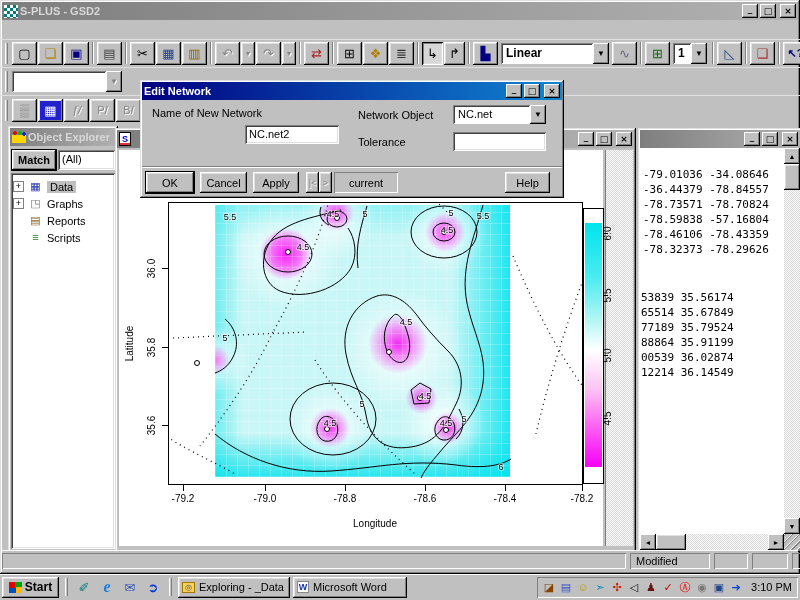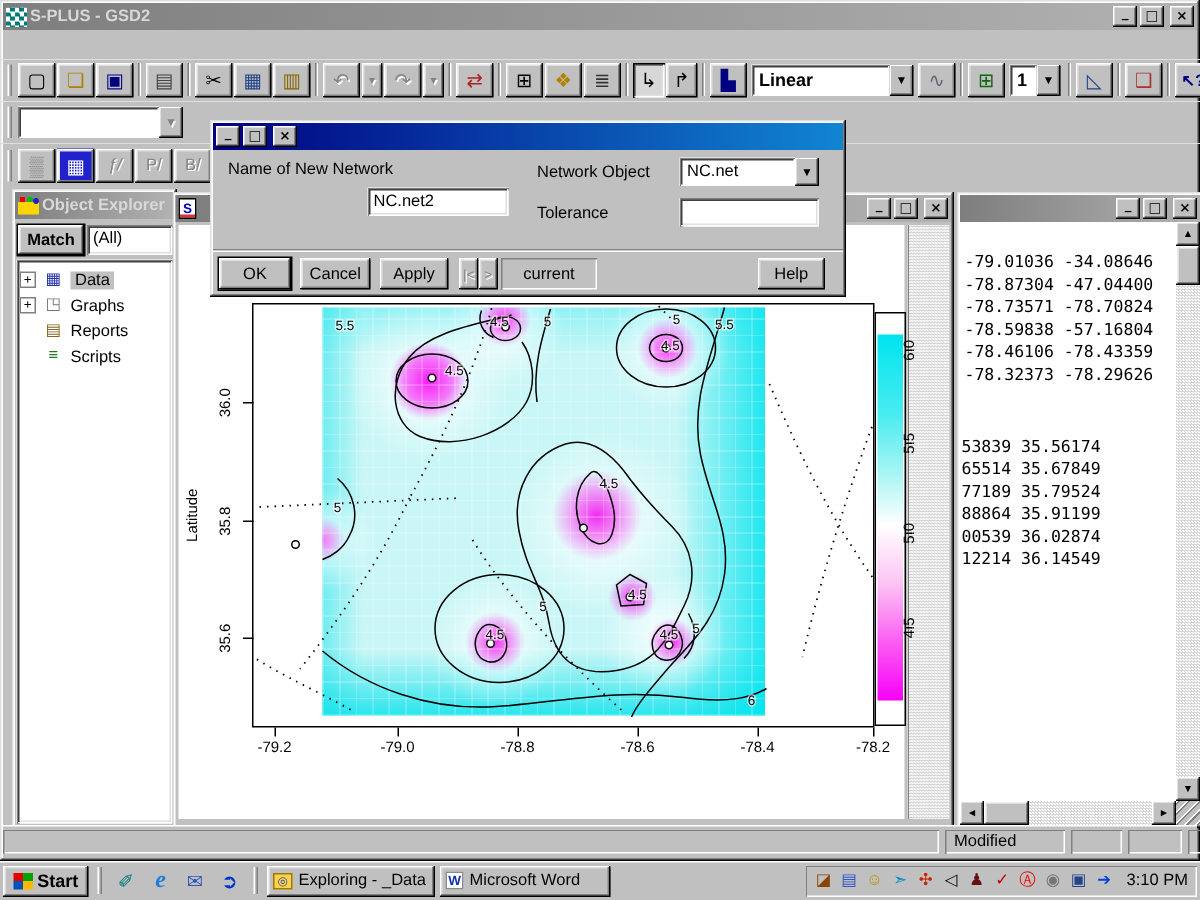--- a/index.html
+++ b/index.html
@@ -358,20 +358,21 @@
       <div class="abs" style="left:230px;top:357px;width:1px;height:6px;background:#000"></div>
       <div class="abs" style="left:310px;top:357px;width:1px;height:6px;background:#000"></div>
       <div class="abs" style="left:390px;top:357px;width:1px;height:6px;background:#000"></div>
       <div class="abs" style="left:467px;top:357px;width:1px;height:6px;background:#000"></div>
       <div class="ticklabel" style="left:48px;top:365px;width:40px">-79.2</div>
       <div class="ticklabel" style="left:130px;top:365px;width:40px">-79.0</div>
       <div class="ticklabel" style="left:210px;top:365px;width:40px">-78.8</div>
       <div class="ticklabel" style="left:290px;top:365px;width:40px">-78.6</div>
       <div class="ticklabel" style="left:370px;top:365px;width:40px">-78.4</div>
       <div class="ticklabel" style="left:447px;top:365px;width:40px">-78.2</div>
+      <div class="ticklabel" style="left:140px;top:390px;width:240px">Longitude</div>
 
       <div class="abs" style="left:47px;top:140px;width:7px;height:1px;background:#000"></div>
       <div class="abs" style="left:47px;top:219px;width:7px;height:1px;background:#000"></div>
       <div class="abs" style="left:47px;top:297px;width:7px;height:1px;background:#000"></div>
       <div class="ticklabel rot" style="left:22px;top:135px;width:28px">36.0</div>
       <div class="ticklabel rot" style="left:22px;top:214px;width:28px">35.8</div>
       <div class="ticklabel rot" style="left:22px;top:292px;width:28px">35.6</div>
       <div class="ticklabel rot" style="left:-11px;top:210px;width:50px">Latitude</div>
 
       <div class="abs" style="left:468px;top:80px;width:21px;height:276px;border:1px solid #000;background:#fff">
@@ -395,21 +396,21 @@
           </span>
         <span class="wbtn">
             <span>□</span>
           </span>
         <span class="wbtn" style="margin-left:2px">
             <span>×</span>
           </span>
       </div>
       <div class="abs white" style="left:2px;top:20px;right:18px;bottom:18px;overflow:hidden">
         <div class="mono abs" style="left:3px;top:20px">-79.01036 -34.08646</div>
-        <div class="mono abs" style="left:3px;top:35px">-78.87304 -47.04400</div>
+        <div class="mono abs" style="left:3px;top:35px">-36.44379 -78.84557</div>
         <div class="mono abs" style="left:3px;top:50px">-78.73571 -78.70824</div>
         <div class="mono abs" style="left:3px;top:65px">-78.59838 -57.16804</div>
         <div class="mono abs" style="left:3px;top:80px">-78.46106 -78.43359</div>
         <div class="mono abs" style="left:3px;top:95px">-78.32373 -78.29626</div>
         <div class="mono abs" style="left:1px;top:143px">53839 35.56174</div>
         <div class="mono abs" style="left:1px;top:158px">65514 35.67849</div>
         <div class="mono abs" style="left:1px;top:173px">77189 35.79524</div>
         <div class="mono abs" style="left:1px;top:188px">88864 35.91199</div>
         <div class="mono abs" style="left:1px;top:203px">00539 36.02874</div>
         <div class="mono abs" style="left:1px;top:218px">12214 36.14549</div>
@@ -433,20 +434,21 @@
         <div class="sbtn abs" style="right:0;top:0;width:16px;height:16px">
             <span>►</span>
           </div>
       </div>
       <div class="abs" style="right:2px;bottom:2px;width:16px;height:16px;background:
         repeating-linear-gradient(135deg,#fff 0 1px,#808080 1px 2px,#c0c0c0 2px 5px)"></div>
     </div>
 
     <div class="win" style="left:140px;top:80px;width:424px;height:118px;z-index:20">
       <div class="titlebar active">
+        <span class="ttext">Edit Network</span>
         <span class="wbtn">
             <span style="transform:translateY(-2px)">_</span>
           </span>
         <span class="wbtn">
             <span>□</span>
           </span>
         <span class="wbtn" style="margin-left:2px">
             <span>×</span>
           </span>
       </div>

